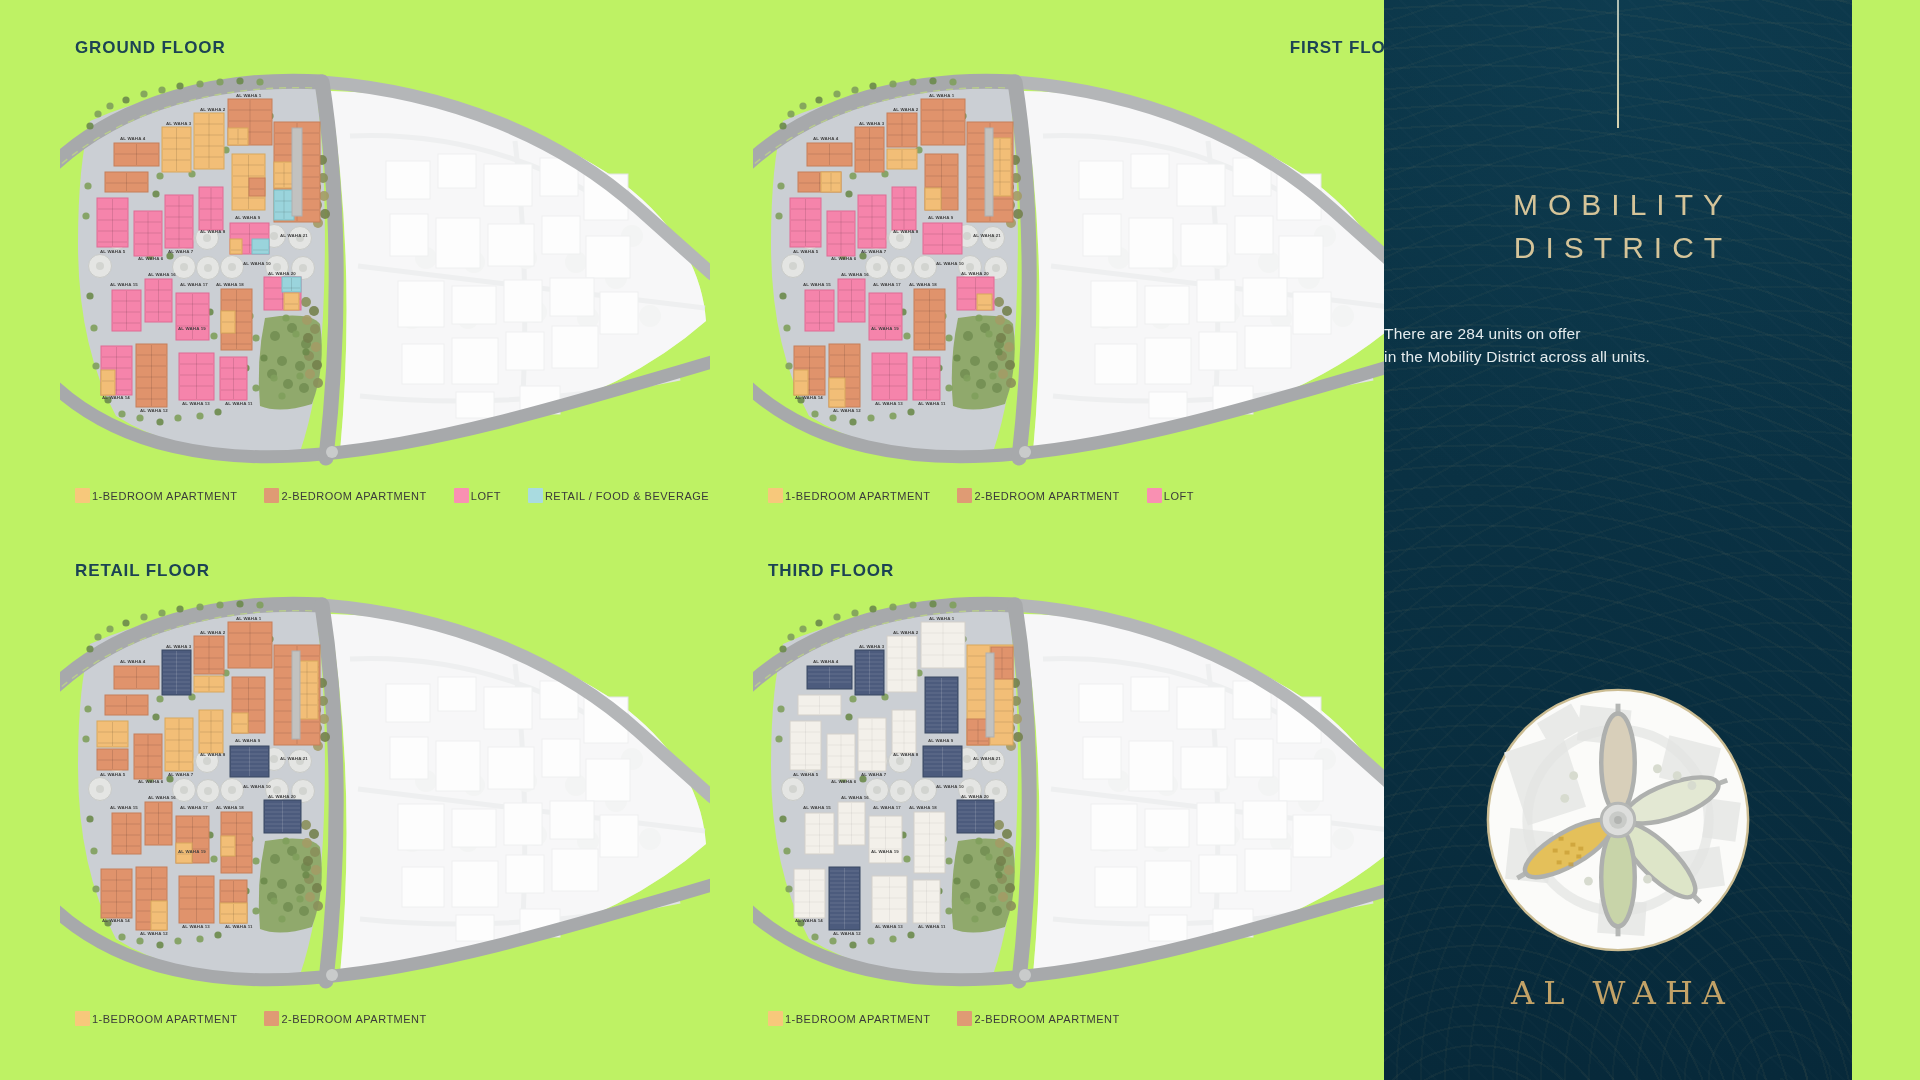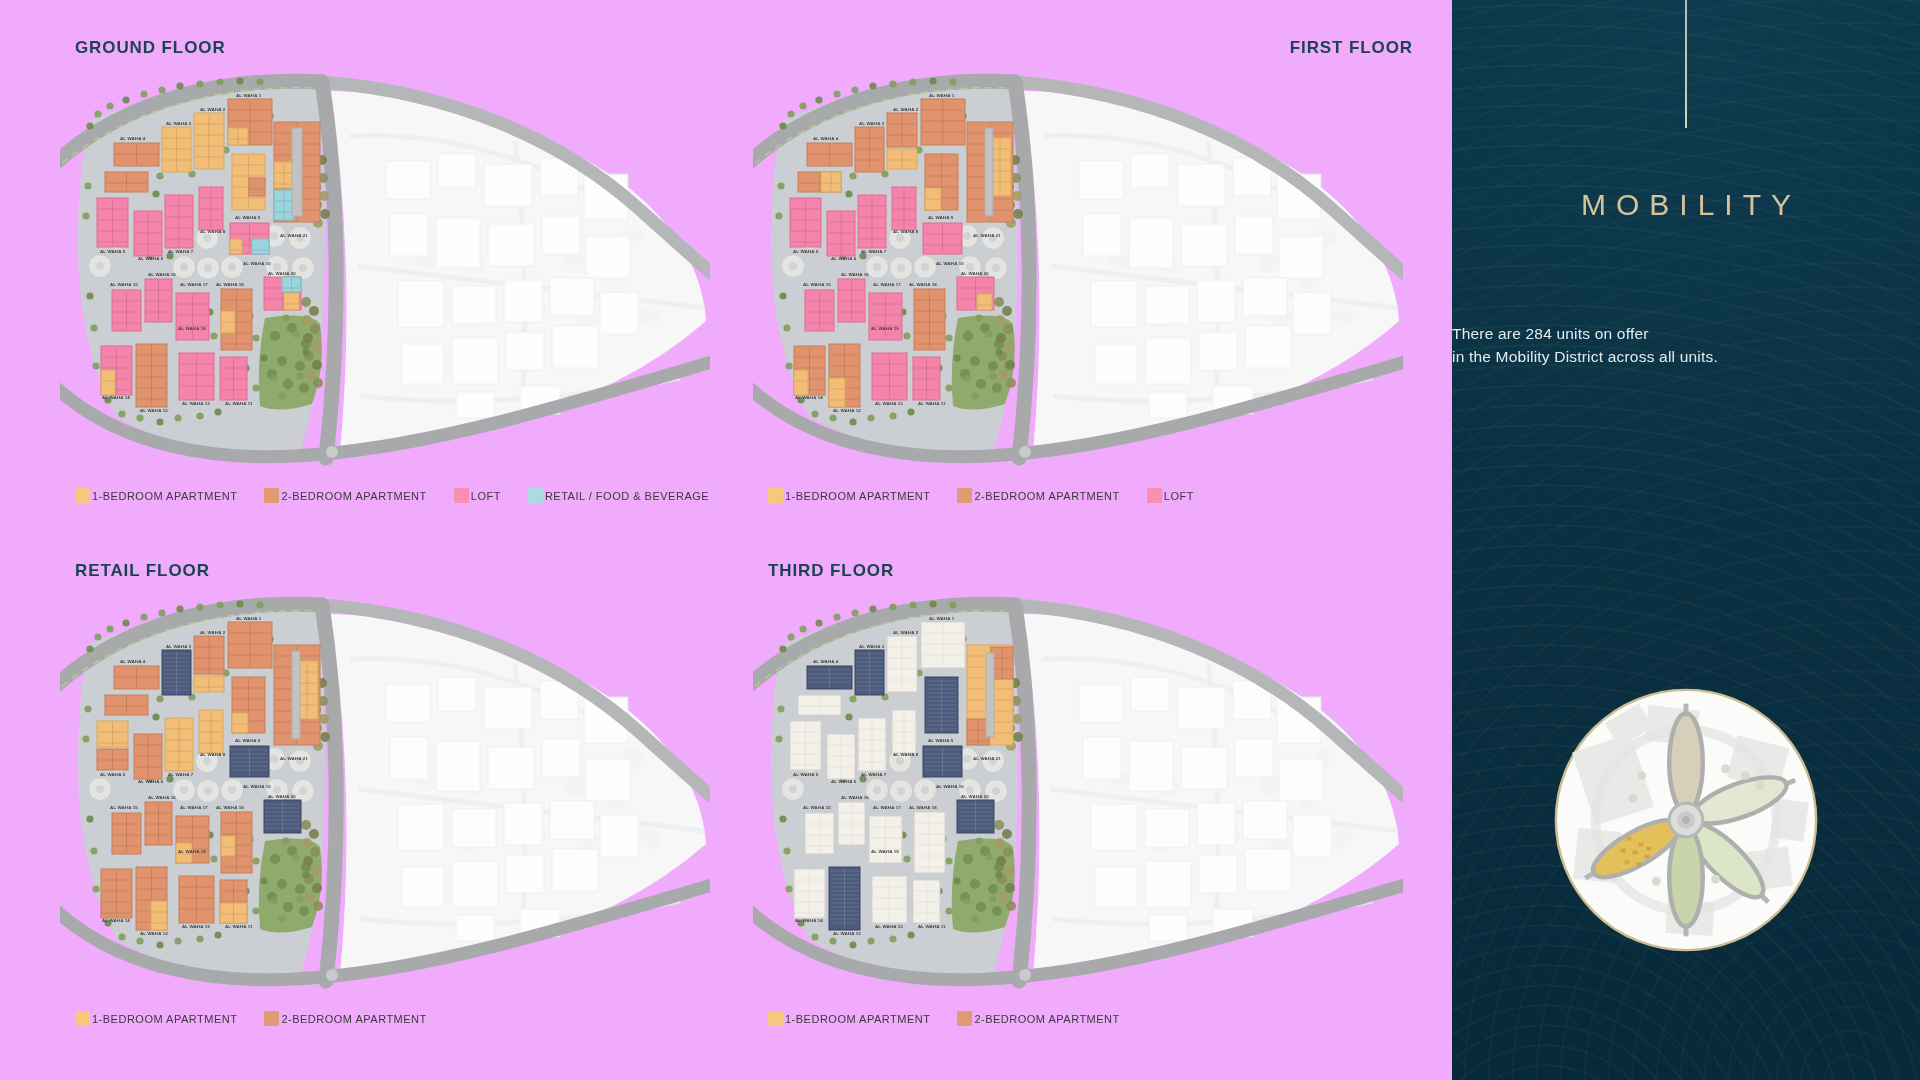--- a/index.html
+++ b/index.html
@@ -1,35 +1,35 @@
 <!DOCTYPE html>
 <html><head>
 <meta charset="utf-8">
 <style>
   * { margin:0; padding:0; box-sizing:border-box; }
   html,body { width:1920px; height:1080px; overflow:hidden; background:#ffffff;
     font-family:"Liberation Sans", sans-serif; }
-  .page { position:relative; width:1920px; height:1080px; background:#f0abfc; }
+  .page { position:relative; width:1920px; height:1080px; background:#bef264; }
 
   
   .floor { position:absolute; width:660px; }
   .pos-0 { left:60px;  top:38px; }
   .pos-1 { left:753px; top:38px;text-align:right; }
   .pos-2 { left:60px;  top:561px; }
   .pos-3 { left:753px; top:561px; }
   .floor-title { margin:0 0 8px 15px; font-size:17px; font-weight:700;
     letter-spacing:.9px; color:#1C4354; }
   .floor-map { display:block; width:650px; height:400px; }
   .legend { display:flex; align-items:center; gap:27px; margin:22px 0 0 15px; }
   .legend-item { display:flex; align-items:center; gap:2px; }
   .legend-swatch { width:15px; height:15px; border-radius:1px; flex:0 0 auto; }
   .legend-label { font-size:11px; letter-spacing:.5px; color:#3A3A3A; white-space:nowrap; }
 
   
-  .panel { position:absolute; left:1452px; top:0; width:468px; height:1080px;
+  .panel { position:absolute; left:1384px; top:0; width:468px; height:1080px;
     background:
       radial-gradient(150% 80% at 50% 0%, #10405596 0%, rgba(10,49,67,0) 60%),
       linear-gradient(180deg, #0B3547 0%, #0A3143 45%, #07293A 100%);
     overflow:hidden; }
   .panel::before { content:""; position:absolute; inset:0; pointer-events:none;
     background-image:
       repeating-radial-gradient(circle at 20% 108%, rgba(193,166,106,.05) 0 2px, transparent 2px 20px),
       repeating-radial-gradient(circle at 85% 100%, rgba(193,166,106,.04) 0 2px, transparent 2px 24px),
       repeating-linear-gradient(45deg, rgba(255,255,255,.012) 0 2px, transparent 2px 18px); }
   .panel-line { position:absolute; left:50%; top:0; width:2px; height:128px;
@@ -1353,20 +1353,21 @@
           </div>
         </div>
     </section>
 
   </main>
 
   <aside class="panel">
     <div class="panel-line"></div>
     <h1 class="panel-title">
       <span class="tl">MOBILITY</span>
+      <span class="tl">DISTRICT</span>
     </h1>
     <p class="panel-sub">
       <span>There are 284 units on offer</span>
       <span>in the Mobility District across all units.</span>
     </p>
     <svg class="minimap" viewBox="0 0 280 280">
         <circle cx="140" cy="140" r="132" fill="#FBFBF9" stroke="#CBBC92" stroke-width="2.5"></circle>
         <rect x="35" y="60" width="62" height="78" fill="#E9EAE8" transform="rotate(-18 66 99)"></rect>
         <rect x="100" y="26" width="52" height="36" fill="#E9EAE8" transform="rotate(6 126 44)"></rect>
         <rect x="186" y="60" width="54" height="44" fill="#E9EAE8" transform="rotate(14 213 82)"></rect>
@@ -1398,15 +1399,16 @@
         <circle cx="215" cy="105" r="4.5" fill="#D7DBCF"></circle>
         <circle cx="95" cy="95" r="4.5" fill="#D7DBCF"></circle>
         <circle cx="170" cy="200" r="4.5" fill="#D7DBCF"></circle>
         <circle cx="110" cy="202" r="4.5" fill="#D7DBCF"></circle>
         <circle cx="180" cy="88" r="4.5" fill="#D7DBCF"></circle>
         <circle cx="86" cy="118" r="4.5" fill="#D7DBCF"></circle>
         <circle cx="140" cy="140" r="17" fill="#DDDEDC" stroke="#B5B7B5" stroke-width="3"></circle>
         <circle cx="140" cy="140" r="9" fill="#C9CBC8"></circle>
         <circle cx="140" cy="140" r="4" fill="#B2B4B1"></circle>
       </svg>
+    <div class="brand">AL WAHA</div>
   </aside>
 
 </div>
 
 </body></html>

